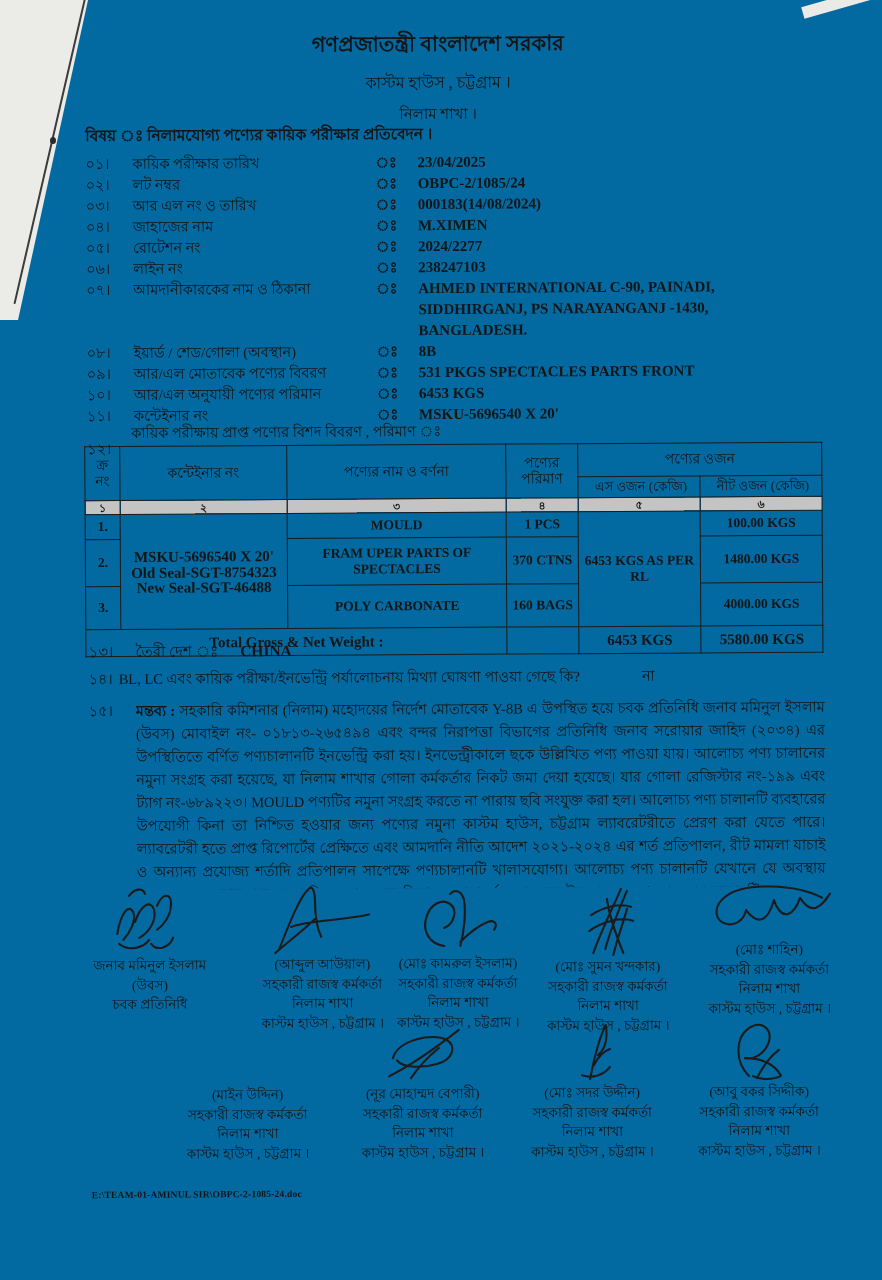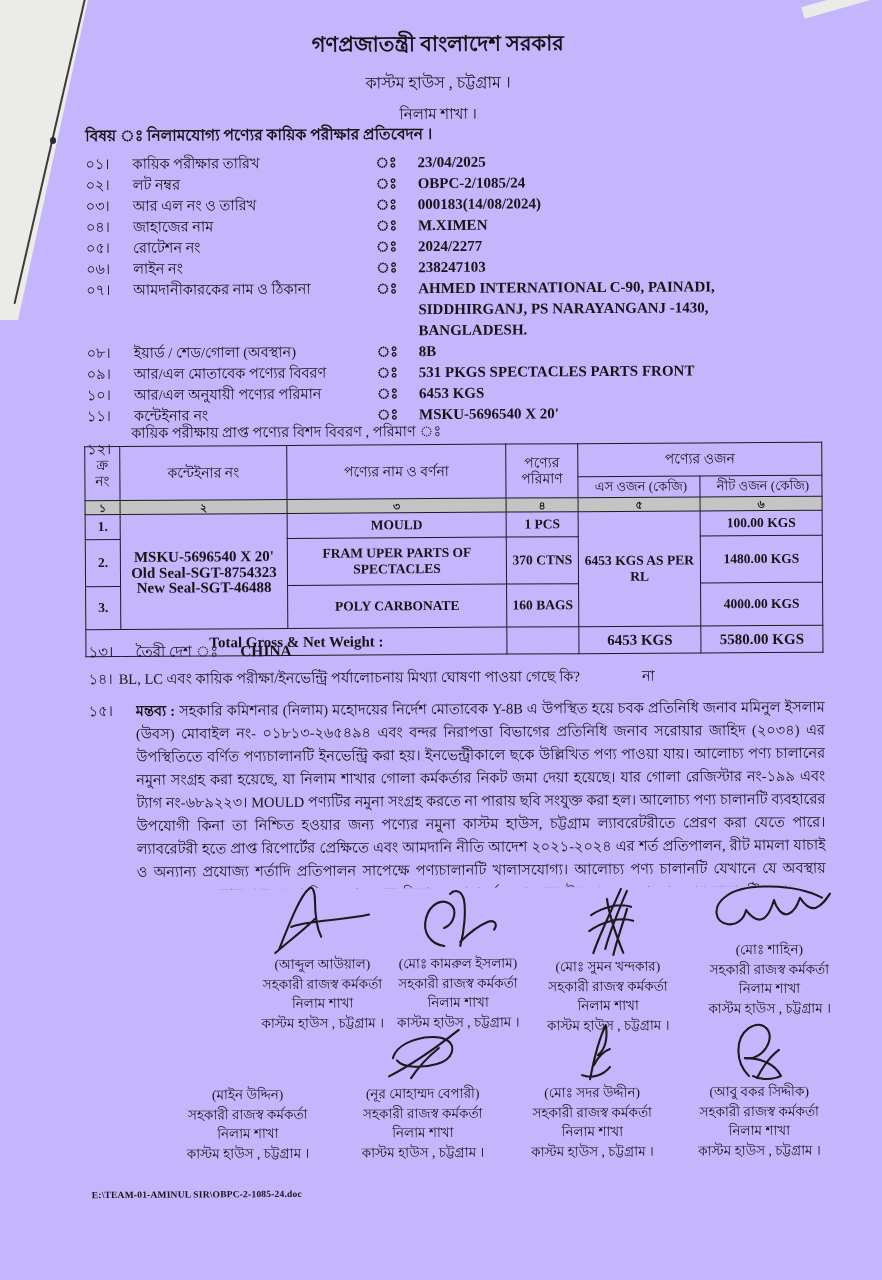--- a/index.html
+++ b/index.html
@@ -1,18 +1,18 @@
 <!DOCTYPE html>
 <html><head>
 <meta charset="utf-8">
 <style>
   html,body{margin:0;padding:0;background:#ffffff;}
   .page{
     position:relative;width:882px;height:1280px;overflow:hidden;
-    background:#c4b5fd;
+    background:#0369a1;
     font-family:"Liberation Serif","DejaVu Sans",serif;
     color:#151515;
   }
   
   .edge-wedge{position:absolute;left:0;top:0;width:95px;height:320px;
     background:#ebebe8;clip-path:polygon(0 0,88px 0,18px 320px,0 320px);}
   .edge-line{position:absolute;left:85px;top:-6px;width:2.2px;height:318px;
     background:#3c3c3c;transform:rotate(13deg);transform-origin:top left;border-radius:2px;}
   .corner-streak{position:absolute;right:-14px;top:-6px;width:95px;height:12px;
     background:#eaeae7;transform:rotate(-16deg);}
@@ -247,20 +247,29 @@
 
     <div class="para">
       <span class="fsl">১৫।</span>
       <div class="ptext">
         <b>মন্তব্য :</b>
         <span>সহকারি কমিশনার (নিলাম) মহোদয়ের নির্দেশ মোতাবেক Y-8B এ উপস্থিত হয়ে চবক প্রতিনিধি জনাব মমিনুল ইসলাম (উবস) মোবাইল নং- ০১৮১৩-২৬৫৪৯৪ এবং বন্দর নিরাপত্তা বিভাগের প্রতিনিধি জনাব সরোয়ার জাহিদ (২০৩৪)  এর উপস্থিতিতে বর্ণিত পণ্যচালানটি ইনভেন্ট্রি করা হয়। ইনভেন্ট্রীকালে ছকে উল্লিখিত পণ্য পাওয়া যায়। আলোচ্য পণ্য চালানের নমুনা সংগ্রহ করা হয়েছে, যা নিলাম শাখার গোলা কর্মকর্তার নিকট জমা দেয়া হয়েছে। যার গোলা রেজিস্টার নং-১৯৯ এবং ট্যাগ নং-৬৮৯২২৩। MOULD পণ্যটির নমুনা সংগ্রহ করতে  না পারায় ছবি  সংযুক্ত করা হল।  আলোচ্য পণ্য চালানটি ব্যবহারের উপযোগী কিনা তা নিশ্চিত হওয়ার জন্য পণ্যের নমুনা কাস্টম হাউস, চট্টগ্রাম ল্যাবরেটরীতে প্রেরণ করা যেতে পারে। ল্যাবরেটরী হতে প্রাপ্ত রিপোর্টের প্রেক্ষিতে এবং আমদানি নীতি আদেশ ২০২১-২০২৪ এর শর্ত প্রতিপালন, রীট মামলা যাচাই ও অন্যান্য প্রযোজ্য শর্তাদি প্রতিপালন সাপেক্ষে পণ্যচালানটি খালাসযোগ্য। আলোচ্য পণ্য চালানটি যেখানে যে অবস্থায় রয়েছে সে অবস্থায় পণ্য দেখে বিড করার জন্য বিডারকে পরামর্শ দেয়া যায়। উল্লেখ্য যে, আলোচ্য পণ্যচালানটি যেখানে যে অবস্থায় রয়েছে সে ভিত্তিতে খালাসযোগ্য।</span>
       </div>
     </div>
 
     <div class="sigrow" style="top:882px;height:150px;">
+      <div class="sig" style="left:55px;width:185px;">
+        <svg width="110" height="72" viewBox="0 0 110 72">
+          <path class="scrib" d="M22,50 C26,28 34,20 38,28 C42,36 34,50 28,56 M40,38 C46,20 56,16 59,26 C62,38 52,50 44,54 M62,22 C68,8 76,10 76,20 C76,32 68,42 62,46 M24,60 C34,68 48,64 54,56 M56,60 C62,68 74,64 78,54 M34,12 C40,4 48,4 50,10"></path>
+        </svg>
+        <div class="sname">জনাব মমিনুল ইসলাম</div>
+        <div class="srole">(উবস)</div>
+        <div class="srole">চবক প্রতিনিধি</div>
+        <div class="srole"></div>
+      </div>
       <div class="sig" style="left:240px;width:160px;text-align:center;">
         <svg width="110" height="72" viewBox="0 0 110 72">
           <path class="scrib" d="M12,66 C24,36 34,12 42,6 C46,2 48,10 48,18 C48,32 50,46 54,54 M24,44 C38,38 74,38 102,32 M8,70 C22,58 38,46 48,36"></path>
         </svg>
         <div class="sname">(আব্দুল আউয়াল)</div>
         <div class="srole">সহকারী রাজস্ব কর্মকর্তা</div>
         <div class="srole">নিলাম শাখা</div>
         <div class="srole">কাস্টম হাউস , চট্টগ্রাম ।</div>
       </div>
       <div class="sig" style="left:368px;width:175px;">

